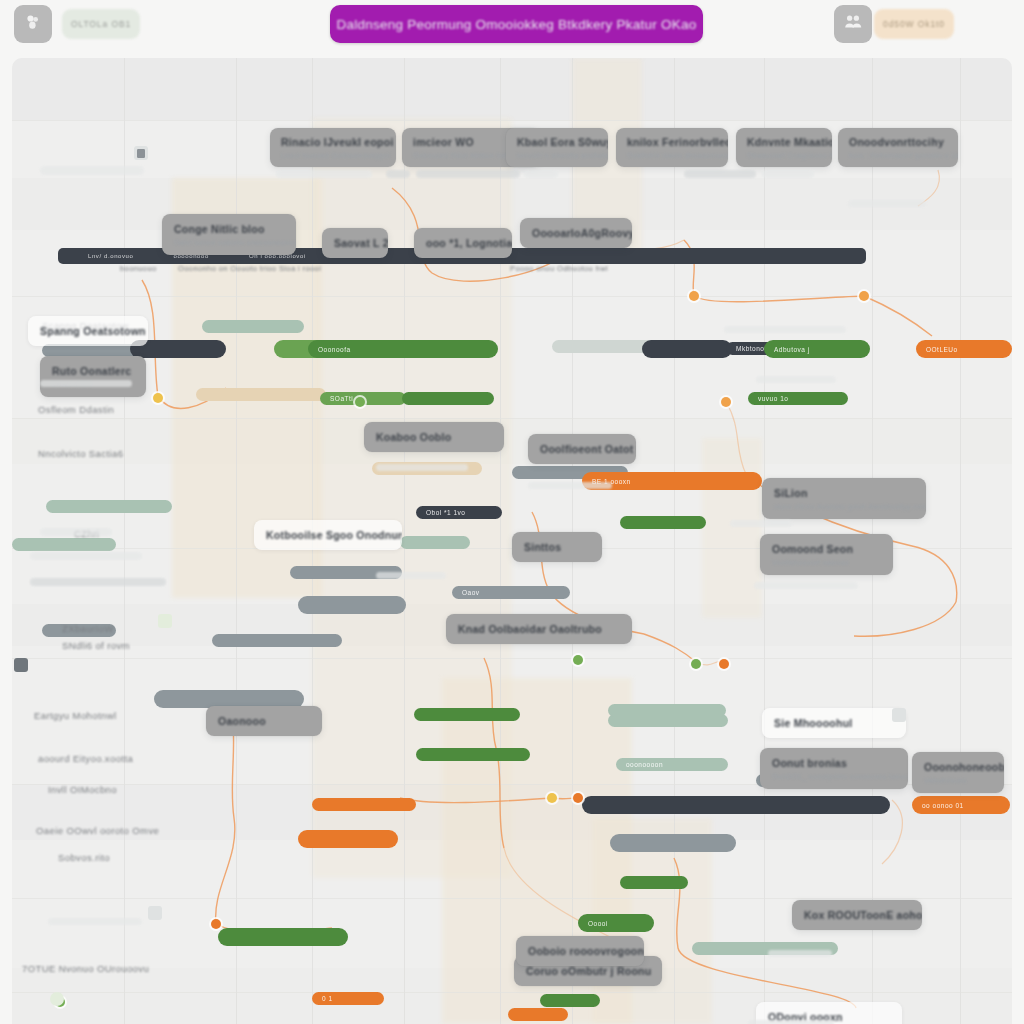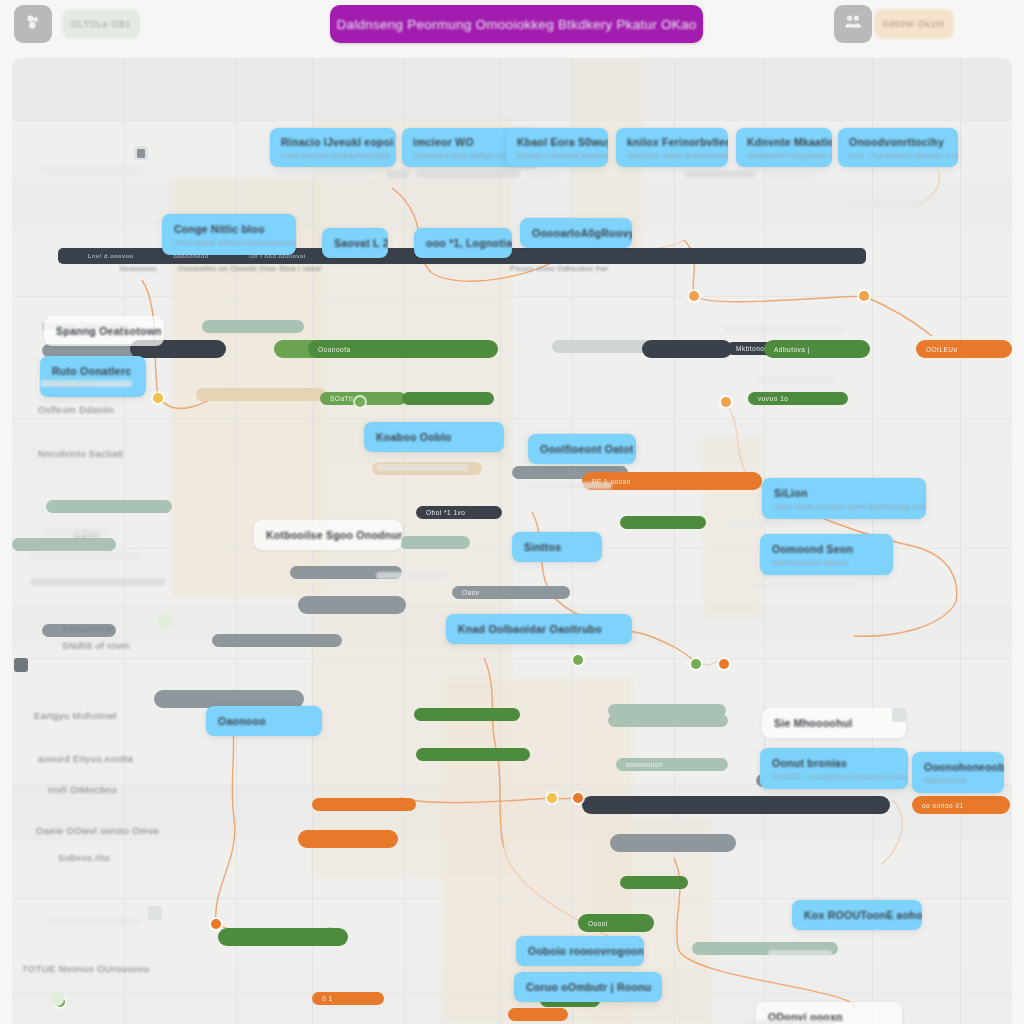--- a/index.html
+++ b/index.html
@@ -83,21 +83,21 @@
   
   .megabar {
     position:absolute; border-radius:5px; background:#3b414a; height:16px;
     display:flex; align-items:center; gap:40px; padding:0 30px;
     font-size:6px; color:rgba(255,255,255,.75); letter-spacing:.6px;
     filter:blur(.7px); overflow:hidden; white-space:nowrap;
   }
 
   
   .card {
-    position:absolute; background:#7dd3fc; border-radius:8px;
+    position:absolute; background:#a3a3a3; border-radius:8px;
     box-shadow:0 2px 7px rgba(40,45,55,.10), 0 0 0 1px rgba(0,0,0,.025);
     padding:9px 12px; overflow:hidden;
   }
   .card .t {
     font-size:10.5px; color:#3d4249; letter-spacing:.25px;
     filter:blur(.8px); white-space:nowrap; font-weight:bold;
   }
   .card .s {
     margin-top:4px; font-size:7px; color:#9aa0a6; letter-spacing:.4px;
     filter:blur(1.0px); white-space:nowrap;
@@ -387,21 +387,21 @@
         </div>
         <div class="card" style="left: 508px; top: 160px; width: 112px;">
           <div class="t">OoooarIoA0gRoovy</div>
         </div>
         <div class="card" style="left: 310px; top: 170px; width: 66px;">
           <div class="t">Saovat L 2.3.1</div>
         </div>
         <div class="card" style="left: 402px; top: 170px; width: 98px;">
           <div class="t">ooo  *1, Lognotiaor</div>
         </div>
-        <div class="card ghost" style="left: 32px; top: 258px; width: 120px;">
+        <div class="card ghost" style="left: 16px; top: 258px; width: 120px;">
           <div class="t">Spanng Oeatsotown</div>
         </div>
         <div class="card" style="left: 28px; top: 298px; width: 106px;">
           <div class="t">Ruto Oonatlerc</div>
           <div class="s">Dhtwi  cO21</div>
         </div>
         <div class="card" style="left: 352px; top: 364px; width: 140px;">
           <div class="t">Koaboo Ooblo</div>
         </div>
         <div class="card" style="left: 516px; top: 376px; width: 108px;">
@@ -431,21 +431,21 @@
           <div class="t">Sie Mhoooohul</div>
         </div>
         <div class="card" style="left: 748px; top: 690px; width: 148px;">
           <div class="t">Oonut bronias</div>
           <div class="s">OvoOO1_ ooootpnino oonoooroo  toovo  olaonoo</div>
         </div>
         <div class="card" style="left: 900px; top: 694px; width: 92px;">
           <div class="t">Ooonohoneoob</div>
           <div class="s">Vkbuholuolo</div>
         </div>
-        <div class="card" style="left: 502px; top: 898px; width: 148px; margin-top: 16px;">
+        <div class="card" style="left: 502px; top: 898px; width: 148px;">
           <div class="t">Coruo oOmbutr j Roonu</div>
         </div>
         <div class="card" style="left: 504px; top: 878px; width: 128px;">
           <div class="t">Ooboio roooovrogoon</div>
         </div>
         <div class="card ghost" style="left: 744px; top: 944px; width: 146px;">
           <div class="t">ODonvi oooxn</div>
         </div>
         <div class="card" style="left: 780px; top: 842px; width: 130px;">
           <div class="t">Kox ROOUToonE aoho</div>

